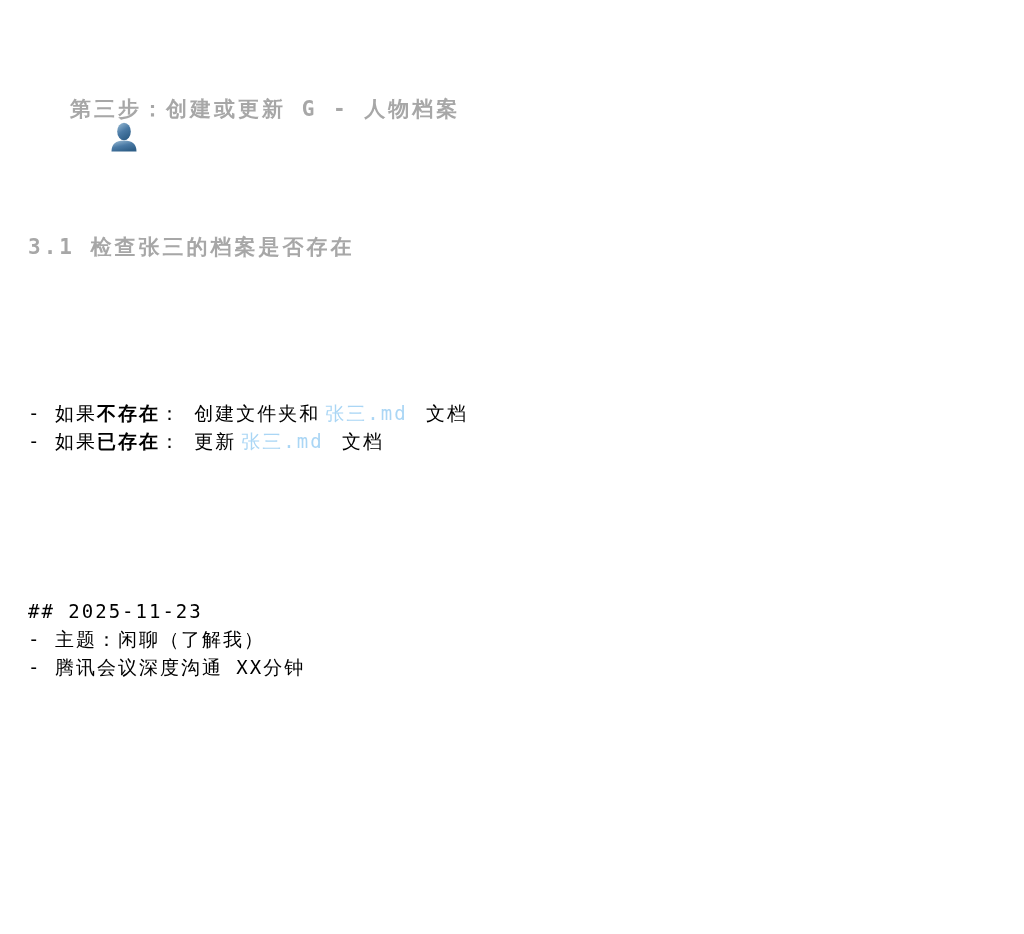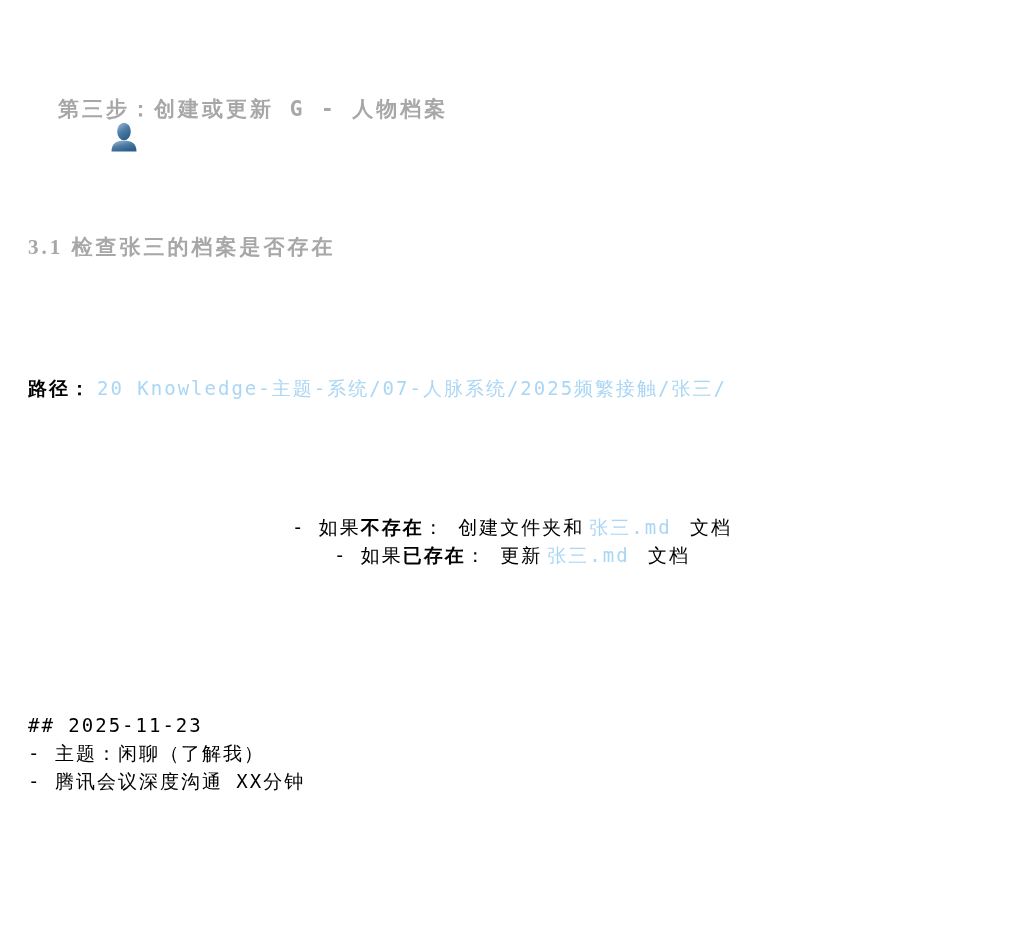--- a/index.html
+++ b/index.html
@@ -18,50 +18,51 @@
     font-family: "DejaVu Sans Mono", "Liberation Mono", monospace;
     font-size: 19px;
     line-height: 28px;
     letter-spacing: 2px;
     color: #000000;
     white-space: pre;
   }
   .header-row {
     display: flex;
     align-items: center;
+    gap: 12px;
     height: 34px;
   }
   .person-icon {
     width: 30px;
     height: 30px;
     display: inline-block;
     flex: 0 0 auto;
   }
   .gray-heading {
     font-size: 21px;
     font-weight: 700;
     color: #a7a7a7;
     letter-spacing: 3px;
     line-height: 26px;
     margin: 0;
   }
   .header-title { line-height: 34px; }
-  #heading-3-1 { margin-top: 24px; font-family: Liberation Serif, serif; }
+  #heading-3-1 { margin-top: 24px; }
   #heading-3-2 { margin-top: 29px; }
   .path-line {
     margin-top: 30px;
     line-height: 28px;
   }
   .path-label { font-weight: 700; }
   .code-blue {
     color: #aad6f5;
     padding-left: 6px;
   }
   .lines-block { margin: 0; }
-  #condition-list { margin-top: 27px; text-align: center; }
+  #condition-list { margin-top: 27px; }
   #content-block { margin-top: 30px; }
   .line {
     min-height: 28px;
     line-height: 28px;
     white-space: pre;
   }
   .seg-b { font-weight: 700; }
   .seg-code {
     color: #aad6f5;
     padding: 0 5px;
@@ -84,20 +85,19 @@
         </defs>
         <ellipse cx="15" cy="9.5" rx="6.8" ry="8.8" fill="url(#pg)"></ellipse>
         <path d="M2.5 29.5 Q2.5 18.5 15 18.5 Q27.5 18.5 27.5 29.5 Z" fill="url(#pg)"></path>
       </svg>
     </span>
     <span class="gray-heading header-title">第三步：创建或更新 G - 人物档案</span>
   </div>
 
   <div class="gray-heading" id="heading-3-1">3.1 检查张三的档案是否存在</div>
 
-  <div class="path-line"><span class="path-label">路径：</span><span class="code-blue">20 Knowledge-主题-系统/07-人脉系统/2025频繁接触/张三/</span></div>
 
   <div class="lines-block" id="condition-list"><div class="line"><span>- 如果</span><span class="seg-b">不存在</span><span>： 创建文件夹和</span><span class="seg-code">张三.md</span><span> 文档</span></div><div class="line"><span>- 如果</span><span class="seg-b">已存在</span><span>： 更新</span><span class="seg-code">张三.md</span><span> 文档</span></div></div>
 
 
   <div class="lines-block" id="content-block"><div class="line"><span>## 2025-11-23</span></div><div class="line"><span>- 主题：闲聊（了解我）</span></div><div class="line"><span>- 腾讯会议深度沟通 XX分钟</span></div></div>
 
 </div>
 
 </body></html>

